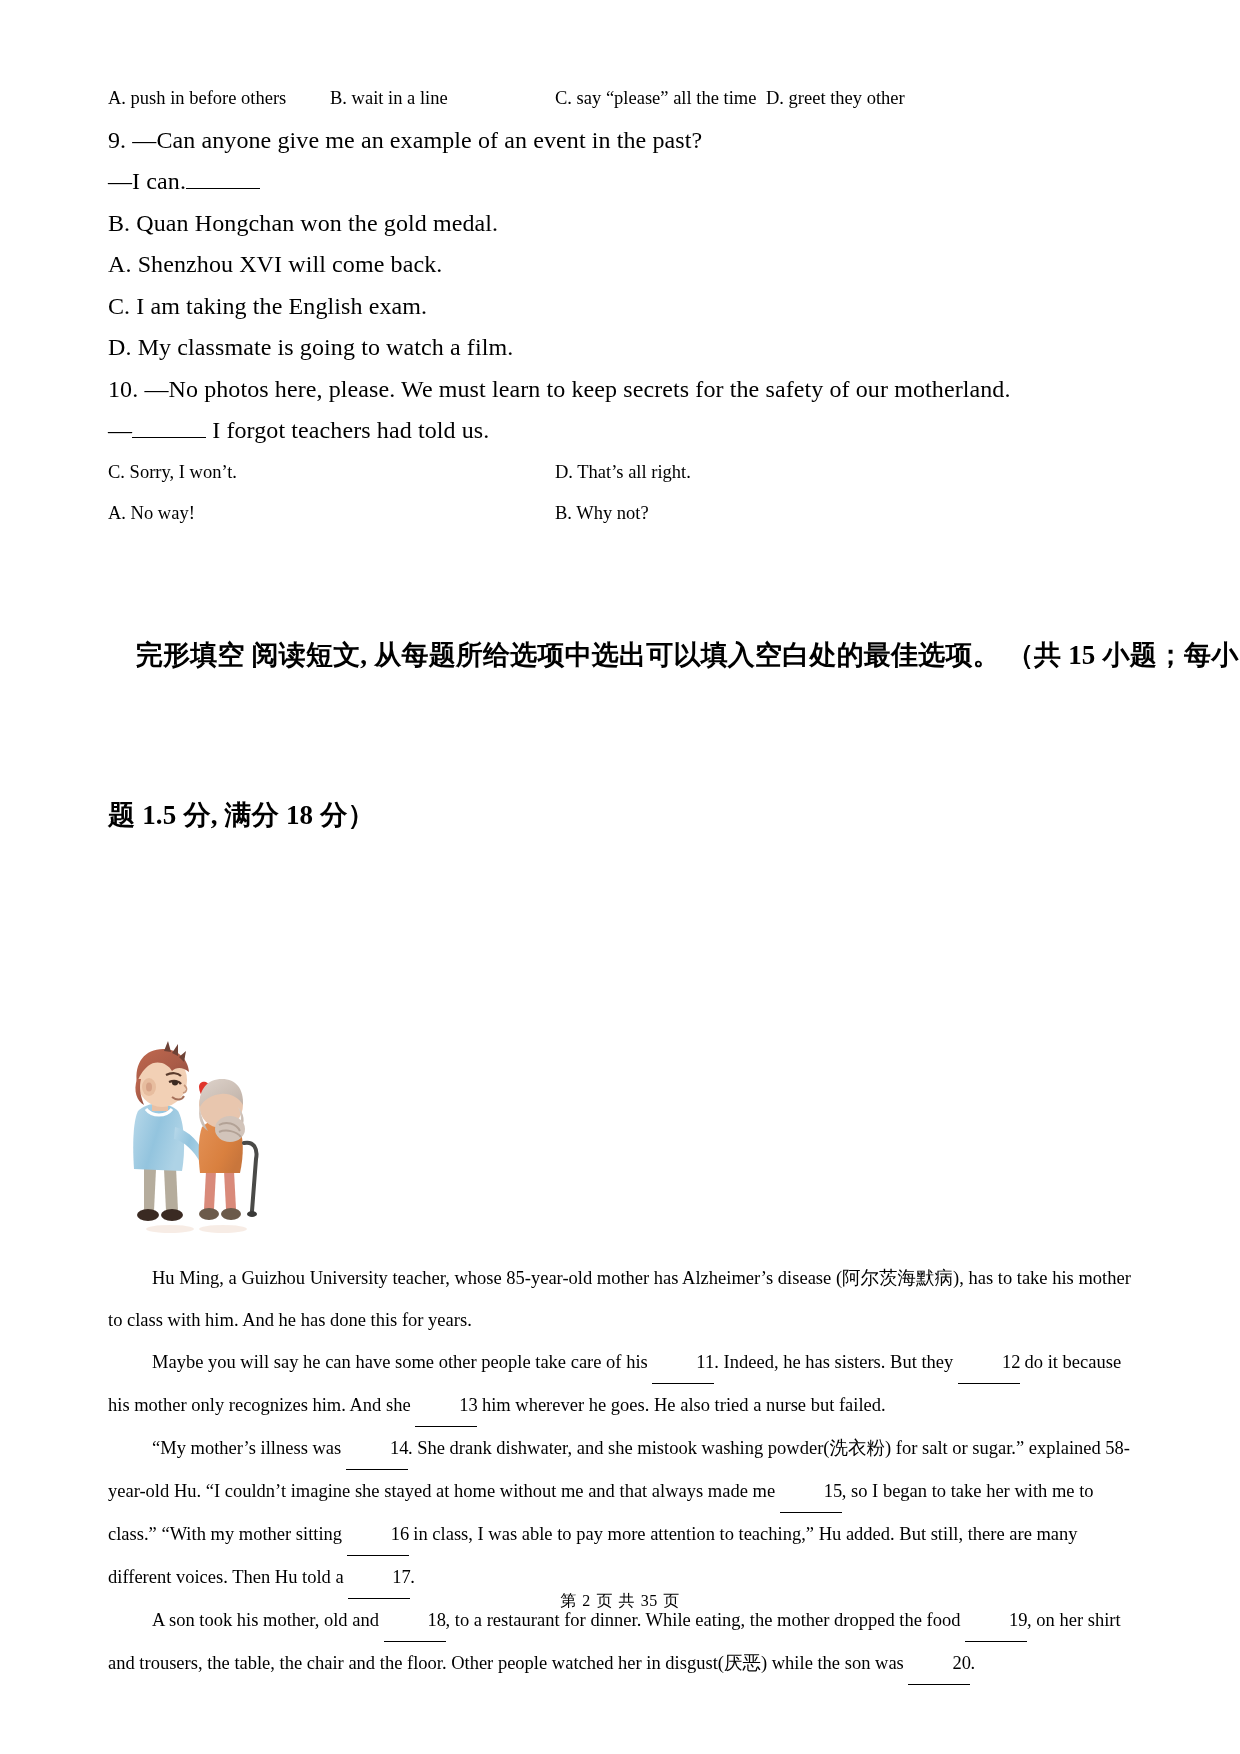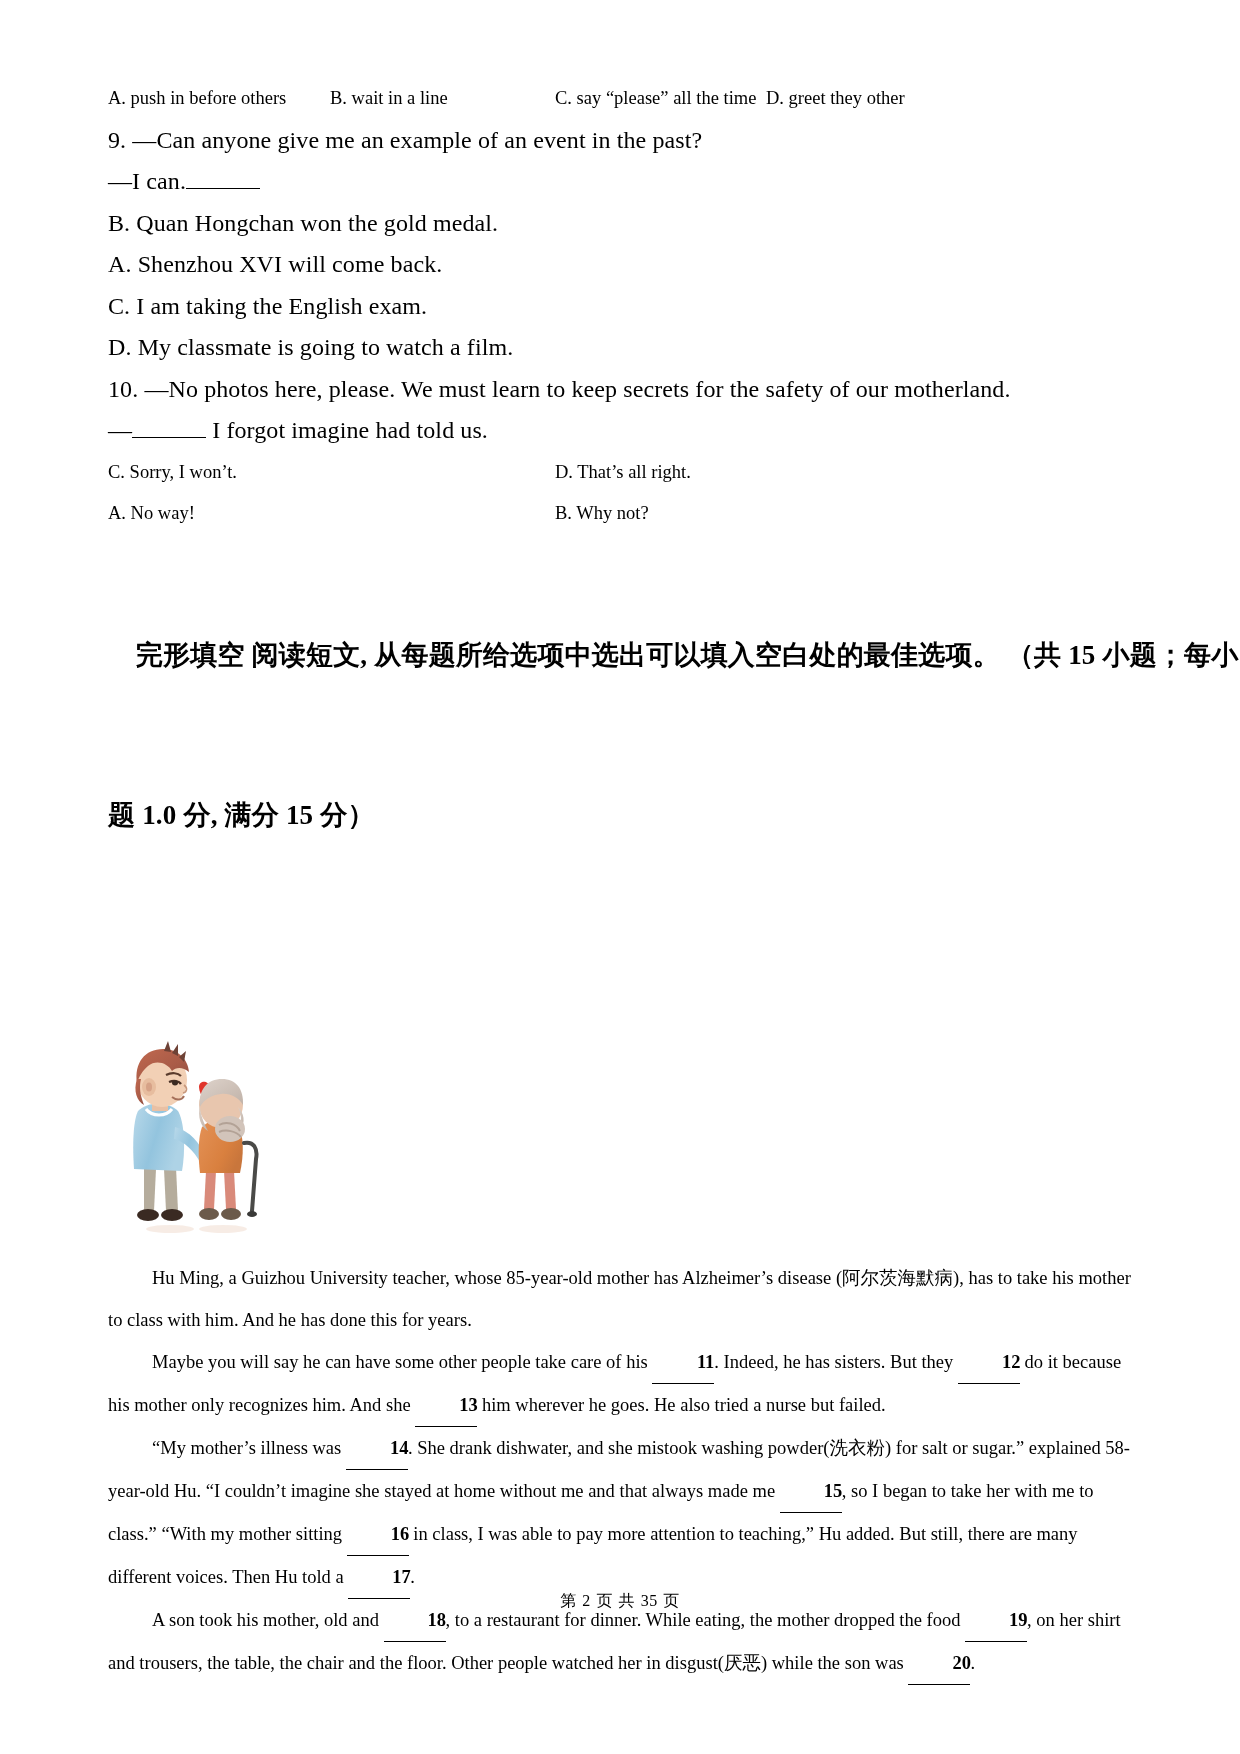--- a/index.html
+++ b/index.html
@@ -40,23 +40,22 @@
   }
   .opts-row span[data-col] {
     position: absolute;
     top: 0;
   }
 
   
   .blank {
     display: inline-block;
     border-bottom: 1.3px solid #000;
-    text-align: right;
+    text-align: left;
     vertical-align: baseline;
-    font-weight: bold;
   }
   .blank.w-short { width: 74px; }
   .blank.w-num   { width: 62px; }
 
   
   .section-heading {
     font-family: Liberation Serif, serif;
     font-weight: bold;
     font-size: 27px;
     line-height: 80px;
@@ -115,34 +114,34 @@
 
   <div class="q-line"><span>—I can.</span><span class="blank w-short"></span></div>
 
   <div class="q-line">B. Quan Hongchan won the gold medal.</div>
   <div class="q-line">A. Shenzhou XVI will come back.</div>
   <div class="q-line">C. I am taking the English exam.</div>
   <div class="q-line">D. My classmate is going to watch a film.</div>
 
   <div class="q-line">10. —No photos here, please. We must learn to keep secrets for the safety of our motherland.</div>
 
-  <div class="q-line"><span>—</span><span class="blank w-short"></span><span> <span>I forgot imagine had told us.</span></span></div>
+  <div class="q-line"><span>—</span><span class="blank w-short"></span><span> <span>I forgot teachers had told us.</span></span></div>
 
   <div class="opts-row">
     <span data-col="" style="left:0px;">C. Sorry, I won’t.</span>
     <span data-col="" style="left:447px;">D. That’s all right.</span>
   </div>
   <div class="opts-row">
     <span data-col="" style="left:0px;">A. No way!</span>
     <span data-col="" style="left:447px;">B. Why not?</span>
   </div>
 
   <div class="section-heading">
     <span class="line1">完形填空 阅读短文, 从每题所给选项中选出可以填入空白处的最佳选项。 （共 15 小题；每小</span>
-    <span class="line2">题 1.0 分, 满分 15 分）</span>
+    <span class="line2">题 1.5 分, 满分 18 分）</span>
   </div>
 
   <div class="figure-wrap">
     <svg width="150" height="196" viewBox="0 0 150 196" xmlns="http://www.w3.org/2000/svg">
       <defs>
         <linearGradient id="shirtG" x1="0" y1="0" x2="1" y2="0.4">
           <stop offset="0%" stop-color="#b9d9ea"></stop>
           <stop offset="55%" stop-color="#93c4de"></stop>
           <stop offset="100%" stop-color="#aed3e6"></stop>
         </linearGradient>

